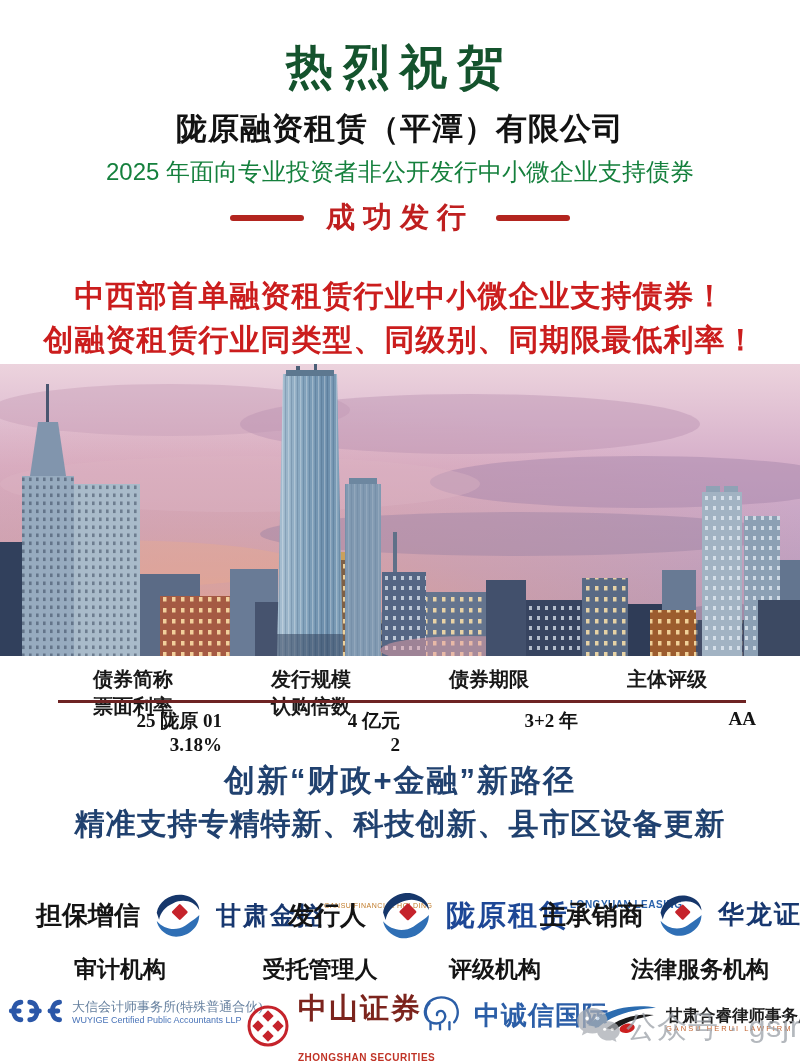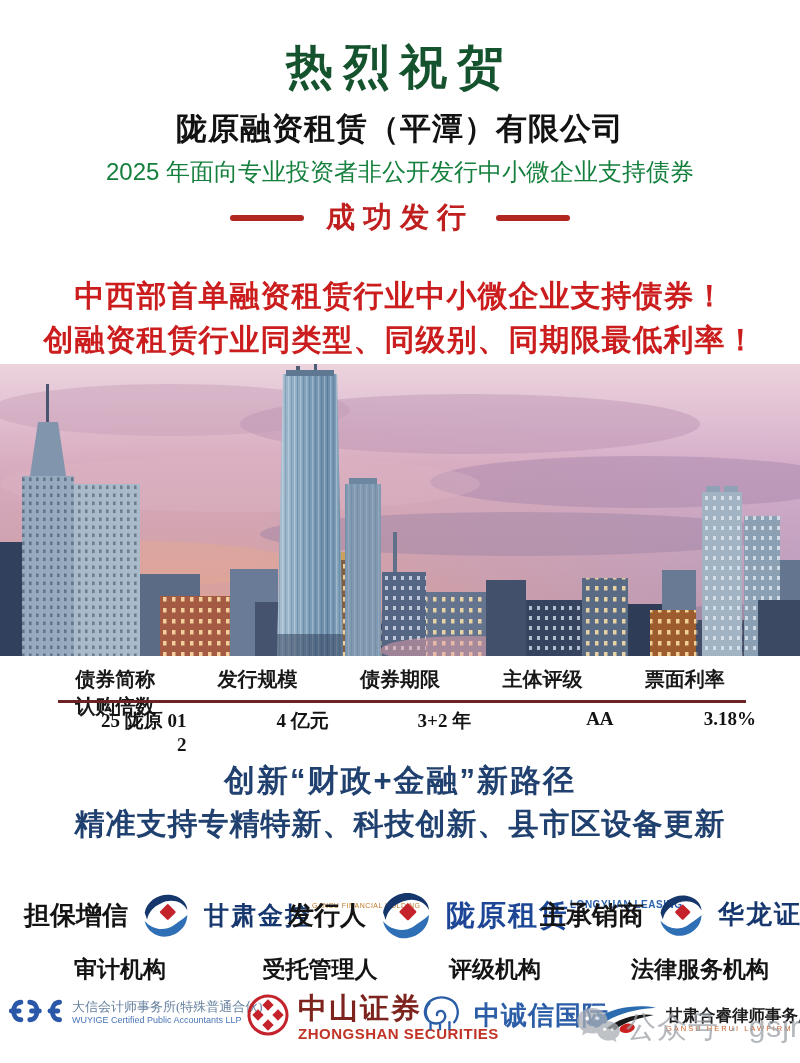--- a/index.html
+++ b/index.html
@@ -13,55 +13,55 @@
   .bond-title{top:156px;font-size:24px;font-weight:400;color:#15803d;}
   .success-row{top:198px;display:flex;justify-content:center;align-items:center;gap:22px;}
   .dash{display:inline-block;width:74px;height:6px;background:#b3251f;border-radius:3px;}
   .success-text{font-size:29px;font-weight:800;color:#bf1f1f;letter-spacing:8px;}
   .hl{font-weight:700;color:#cb1d1d;font-size:30px;letter-spacing:1px;}
   .hl1{top:276px;}
   .hl2{top:320px;}
   .photo{position:absolute;top:364px;left:0;width:800px;height:292px;}
   .photo svg{display:block;}
   .thead,.tvalues{
-    position:absolute;left:44px;width:712px;display:grid;grid-template-columns:repeat(5,1fr);
+    position:absolute;left:44px;width:712px;display:grid;grid-template-columns:repeat(4,1fr);
   }
   .thead{top:666px;}
   .thead span{font-size:20px;font-weight:800;color:#181818;text-align:center;}
   .tdivider{position:absolute;top:700px;left:58px;right:54px;height:3px;background:#6e2323;}
   .tvalues{top:708px;}
   .tvalues span{font-size:19px;font-weight:700;color:#141414;text-align:right;
     font-family:"Liberation Serif","DejaVu Serif",serif;}
   .slogan{font-weight:800;color:#20416f;}
   .s1{top:760px;font-size:31px;letter-spacing:2px;}
   .s2{top:804px;font-size:30px;letter-spacing:1px;}
   
   .party{position:absolute;top:884px;height:62px;display:flex;align-items:center;gap:12px;}
   .party .role{font-size:26px;font-weight:800;color:#141414;white-space:nowrap;}
   .party .logo-ic{display:inline-flex;}
   .lockup{display:flex;flex-direction:row;align-items:flex-start;line-height:1.05;}
   .cname{font-weight:800;color:#17376f;white-space:nowrap;}
   .sub{white-space:nowrap;letter-spacing:.5px;}
-  .p1{left:24px;}  .p1 .cname{font-size:25px;letter-spacing:2px;} .p1 .sub{font-size:7px;color:#c07a28;}
+  .p1{left:36px;}  .p1 .cname{font-size:25px;letter-spacing:2px;} .p1 .sub{font-size:7px;color:#c07a28;}
   .p2{left:288px;} .p2 .cname{font-size:29px;color:#1d4796;letter-spacing:2px;} .p2 .sub{font-size:10px;color:#2b63ad;font-weight:700;}
   .p3{left:540px;} .p3 .cname{font-size:26px;letter-spacing:2px;} .p3 .sub{font-size:6.5px;color:#a83b2a;}
   
   .label2{position:absolute;top:954px;font-size:23px;font-weight:800;color:#141414;text-align:center;}
   .l21{left:30px;width:180px;}
   .l22{left:235px;width:170px;}
   .l23{left:425px;width:140px;}
   .l24{left:615px;width:170px;}
   .logo2{position:absolute;display:flex;align-items:center;gap:8px;}
   .lockup2{display:flex;flex-direction:column;line-height:1.15;}
   .g21{left:6px;top:996px;}
   .g21 .cname2{font-size:13px;color:#66809f;font-family:"Liberation Serif","DejaVu Serif",serif;white-space:nowrap;}
   .g21 .sub2{font-size:9px;color:#4a74b8;white-space:nowrap;}
   .g22{left:246px;top:992px;}
   .g22 .cname2{font-size:29px;font-weight:800;color:#7c241d;letter-spacing:2px;white-space:nowrap;}
-  .g22 .sub2{font-size:15px;font-weight:700;color:#c03326;letter-spacing:.5px;}
+  .g22 .sub2{font-size:10px;font-weight:700;color:#c03326;letter-spacing:.5px;margin-top:27px;}
   .g23{left:414px;top:988px;}
   .g23 .cname2{font-size:26px;font-weight:800;color:#2b5ea7;letter-spacing:1px;white-space:nowrap;}
   .g23 .sub2{font-size:23px;font-weight:800;color:#2b5ea7;text-align:right;letter-spacing:1px;}
   .g24{left:586px;top:1000px;}
   .g24 .cname2{font-size:16.5px;font-weight:800;color:#1c1c1c;white-space:nowrap;}
   .g24 .sub2{font-size:7.5px;color:#c2622e;letter-spacing:2px;white-space:nowrap;}
   
   .watermark{position:absolute;left:576px;top:1006px;display:flex;align-items:center;gap:6px;opacity:.75;}
   .watermark .wm-text{font-size:30px;color:#9ba1a8;letter-spacing:1px;white-space:nowrap;}
 </style>

